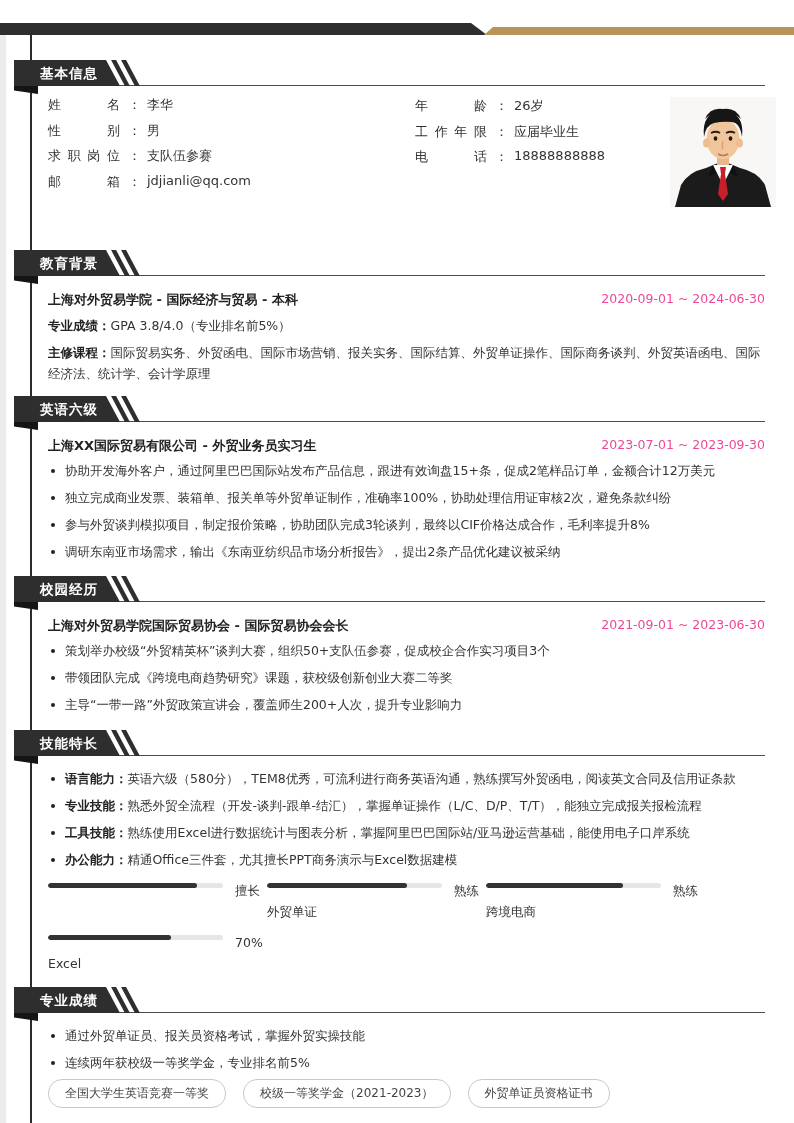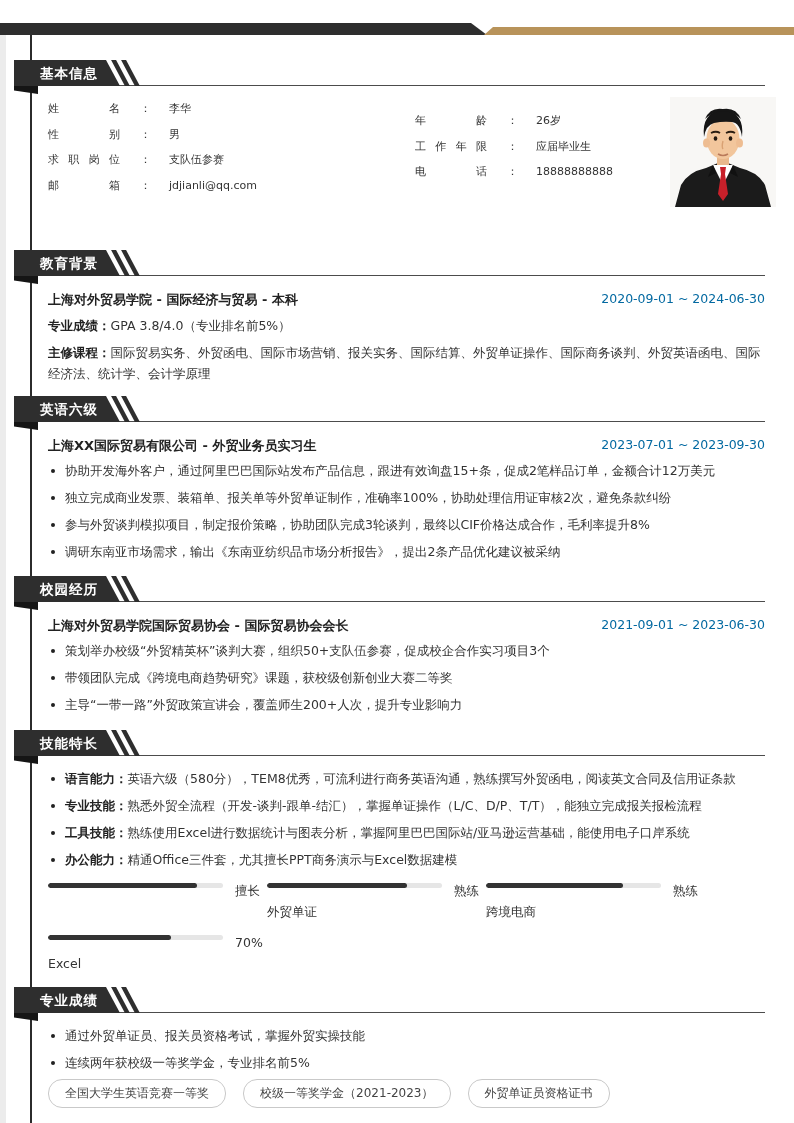--- a/index.html
+++ b/index.html
@@ -23,30 +23,30 @@
   .rb-main { background:#2e2e2e; color:#fff; font-size:13.5px; font-weight:bold; letter-spacing:1px;
              line-height:26px; padding:0 22px 0 26px;
              clip-path:polygon(0 0, calc(100% - 14px) 0, 100% 100%, 0 100%); }
   .rb-stripe { width:5px; background:#2e2e2e; transform:skewX(28deg); }
   .rb-s1 { margin-left:-2px; } .rb-s2 { margin-left:5px; }
   .rb-fold { position:absolute; left:0; top:26px; width:24px; height:8px; background:#151515;
              clip-path:polygon(0 0, 100% 0, 100% 100%, 0 55%); }
 
   
   .basic-fields { position:relative; margin-top:10px; }
-  .field-row { display:flex; height:25.5px; align-items:center; font-size:11px; color:#333;gap:12px; }
+  .field-row { display:flex; height:25.5px; align-items:flex-start; font-size:13px; color:#333; }
   .f-label { display:inline-block; width:72px; text-align:justify; text-align-last:justify; color:#333; }
   .f-colon { margin:0 6px 0 8px; }
-  .col-right { position:absolute; left:367px; top:12px; }
+  .col-right { position:absolute; left:367px; top:1px; }
   .photo { position:absolute; left:670px; top:97px; width:106px; height:110px; }
 
   
   .entry-head { position:relative; margin-top:13px; height:20px; }
   .entry-title { font-size:13px; font-weight:bold; color:#222; line-height:20px; }
-  .entry-date { position:absolute; right:0; top:0; font-size:12.5px; color:#0369a1; line-height:20px; }
+  .entry-date { position:absolute; right:0; top:0; font-size:12.5px; color:#ec4899; line-height:20px; }
   .edu-row { margin-top:6px; font-size:12.5px; line-height:21px; color:#333; }
   .edu-row b { color:#222; }
 
   ul.bullets { list-style:none; margin-top:6px; }
   ul.bullets.gap { margin-top:13px; }
   .bullets li { display:flex; font-size:12.5px; line-height:20px; color:#333; }
   .bullets li + li { margin-top:7px; }
   .dot { flex:none; width:4px; height:4px; border-radius:50%; background:#222; margin:8px 10px 0 3px; }
   .b-label { font-weight:bold; color:#222; white-space:nowrap; }
 

